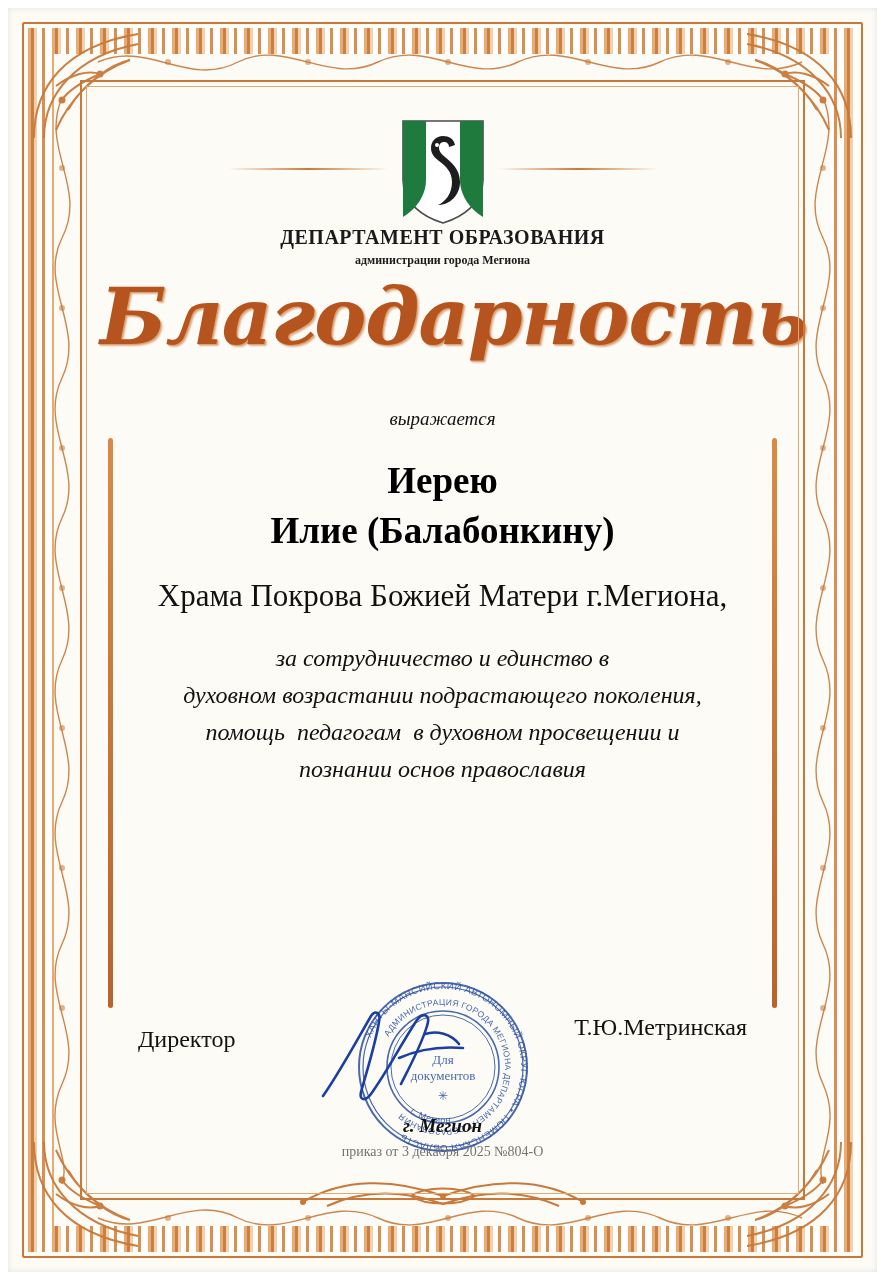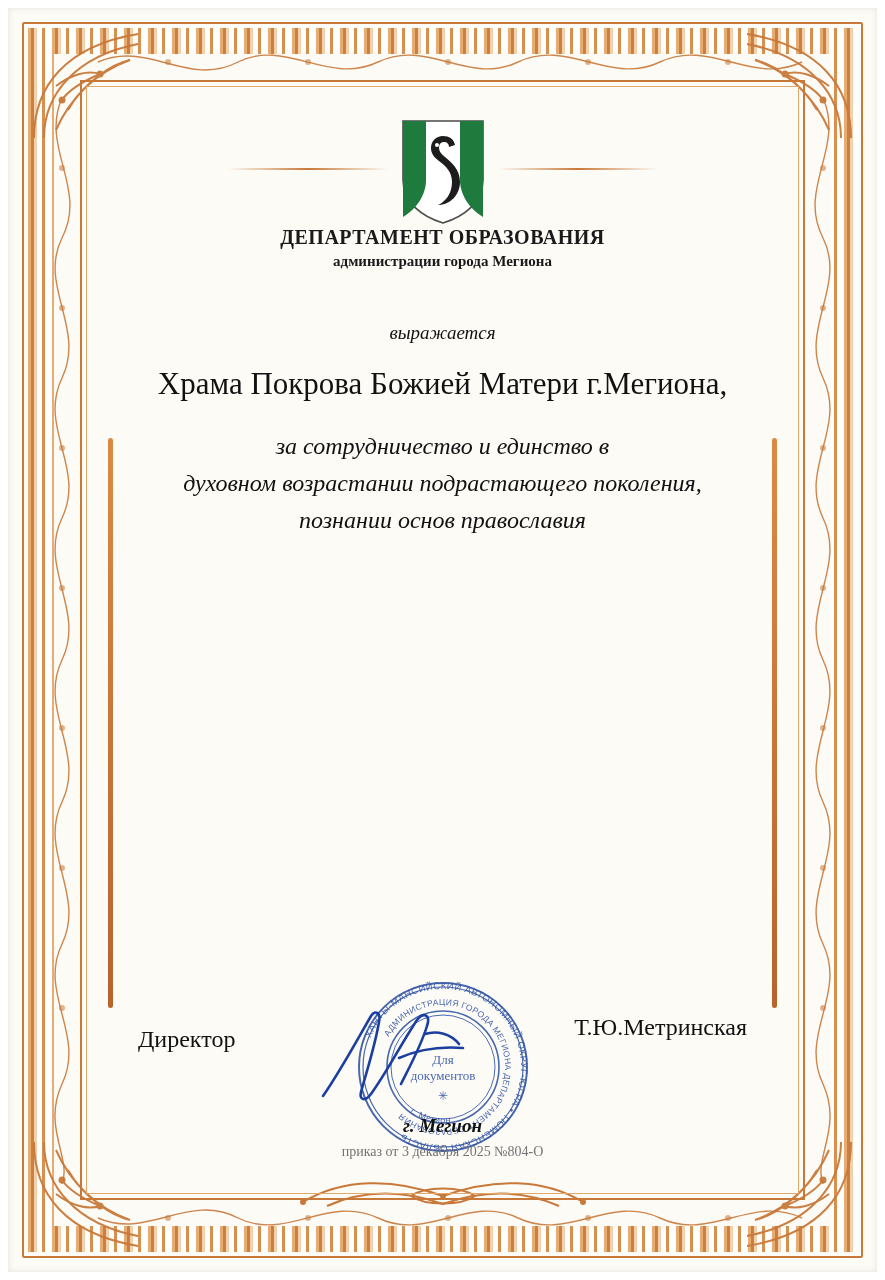--- a/index.html
+++ b/index.html
@@ -154,21 +154,21 @@
     font-family: "Liberation Serif", serif;
     font-weight: bold;
     font-size: 20px;
     letter-spacing: 0.5px;
     color: #1a1a1a;
   }
   .org-line2 {
     margin-top: 4px;
     font-family: "Liberation Serif", serif;
     font-weight: bold;
-    font-size: 15px;
+    font-size: 12px;
     color: #1a1a1a;
   }
 
   .title {
     margin-top: 10px;
     font-family: "DejaVu Serif", serif;
     font-style: italic;
     font-weight: bold;
     font-size: 78px;
     line-height: 1.0;
@@ -385,29 +385,35 @@
       </svg>
 
       <div class="rule-row">
         <span class="rule l"></span>
         <span class="rule r"></span>
       </div>
 
       <div class="org-line1">ДЕПАРТАМЕНТ ОБРАЗОВАНИЯ</div>
       <div class="org-line2">администрации города Мегиона</div>
 
+      <div class="title">Благодарность</div>
 
       <div class="subtitle">выражается</div>
 
+      <div class="recipient">
+        <span class="l1">Иерею</span>
+        <span class="l2">Илие (Балабонкину)</span>
+      </div>
 
       <div class="affiliation">Храма Покрова Божией Матери г.Мегиона,</div>
 
       <div class="reason">
         <div>за сотрудничество и единство в</div>
         <div>духовном возрастании подрастающего поколения,</div>
+        <div>помощь  педагогам  в духовном просвещении и</div>
         <div>познании основ православия</div>
       </div>
 
       
       <div class="sign-row">
         <div class="sign-title">Директор</div>
 
         <svg class="stamp" viewBox="0 0 190 190">
           <defs>
             <path id="arcOuter" d="M 95,95 m -78,0 a 78,78 0 1,1 156,0 a 78,78 0 1,1 -156,0"></path>

